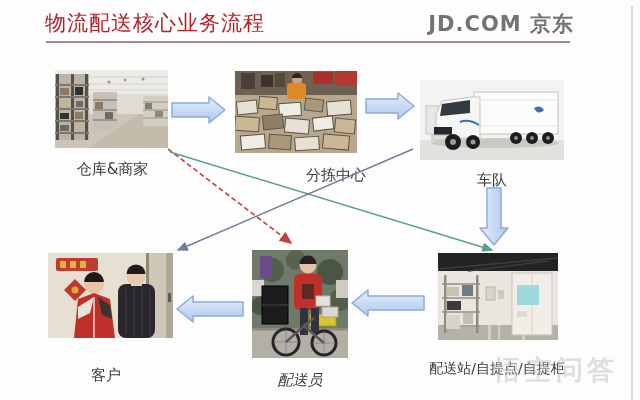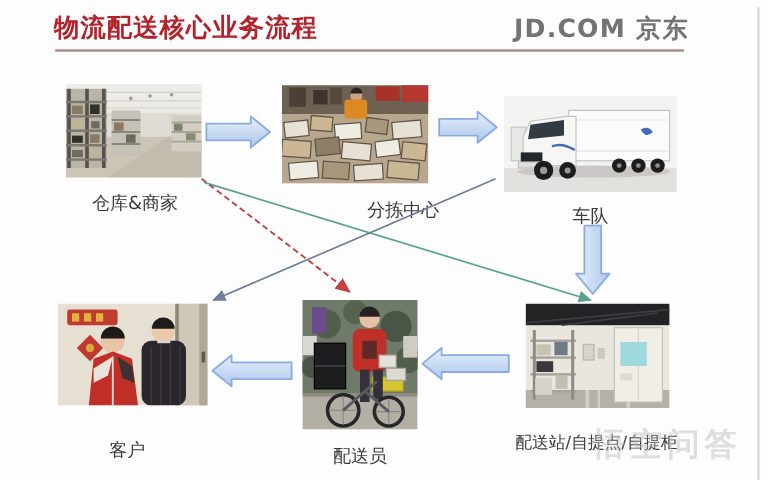--- a/index.html
+++ b/index.html
@@ -2,21 +2,21 @@
 <html><head>
 <meta charset="utf-8">
 <style>
   html,body{margin:0;padding:0;background:#ffffff;}
   .slide{
     position:relative;width:640px;height:400px;background:#fdfdfd;overflow:hidden;
     font-family:"DejaVu Sans","Liberation Sans",sans-serif;
   }
   
   .title{
-    position:absolute;left:45px;top:9px;font-size:21px;font-weight:bold;
+    position:absolute;left:45px;top:9px;font-size:21px;font-weight:normal;
     color:#b3222a;letter-spacing:1px;white-space:nowrap;
   }
   .brand{
     position:absolute;right:66px;top:10px;font-size:21px;font-weight:bold;
     color:#737373;letter-spacing:1px;white-space:nowrap;
   }
   .header-rule{
     position:absolute;left:46px;top:41px;width:524px;height:2px;
     background:linear-gradient(#b59c9c,#8d7a7a);
   }
@@ -227,21 +227,21 @@
       <polygon points="30,54 46,44 42,60 30,66" fill="#e8e4dc"></polygon>
       <polygon points="62,52 50,44 54,62 64,66" fill="#3c3234"></polygon>
       <path d="M46,44V85" stroke="#e0dcd4" stroke-width="1.5"></path>
     </svg>
   </div>
 
   <div class="node-label" style="left:40px;top:160px;width:145px;">仓库&amp;商家</div>
   <div class="node-label" style="left:226px;top:166px;width:140px;text-align:right;">分拣中心</div>
   <div class="node-label" style="left:422px;top:171px;width:140px;">车队</div>
   <div class="node-label small" style="left:402px;top:360px;width:190px;">配送站/自提点/自提柜</div>
-  <div class="node-label" style="left:230px;top:371px;width:140px;">配送员</div>
+  <div class="node-label" style="left:230px;top:371px;width:140px;font-style:italic;">配送员</div>
   <div class="node-label" style="left:36px;top:366px;width:140px;text-align:center;">客户</div>
 
   <svg class="overlay" width="640" height="400" viewBox="0 0 640 400">
     <defs>
       <linearGradient id="agV" x1="0" y1="0" x2="0" y2="1">
         <stop offset="0" stop-color="#e4eefa"></stop>
           <stop offset="1" stop-color="#aec8ec"></stop>
       </linearGradient>
       <linearGradient id="agH" x1="0" y1="0" x2="1" y2="0">
         <stop offset="0" stop-color="#e4eefa"></stop>

